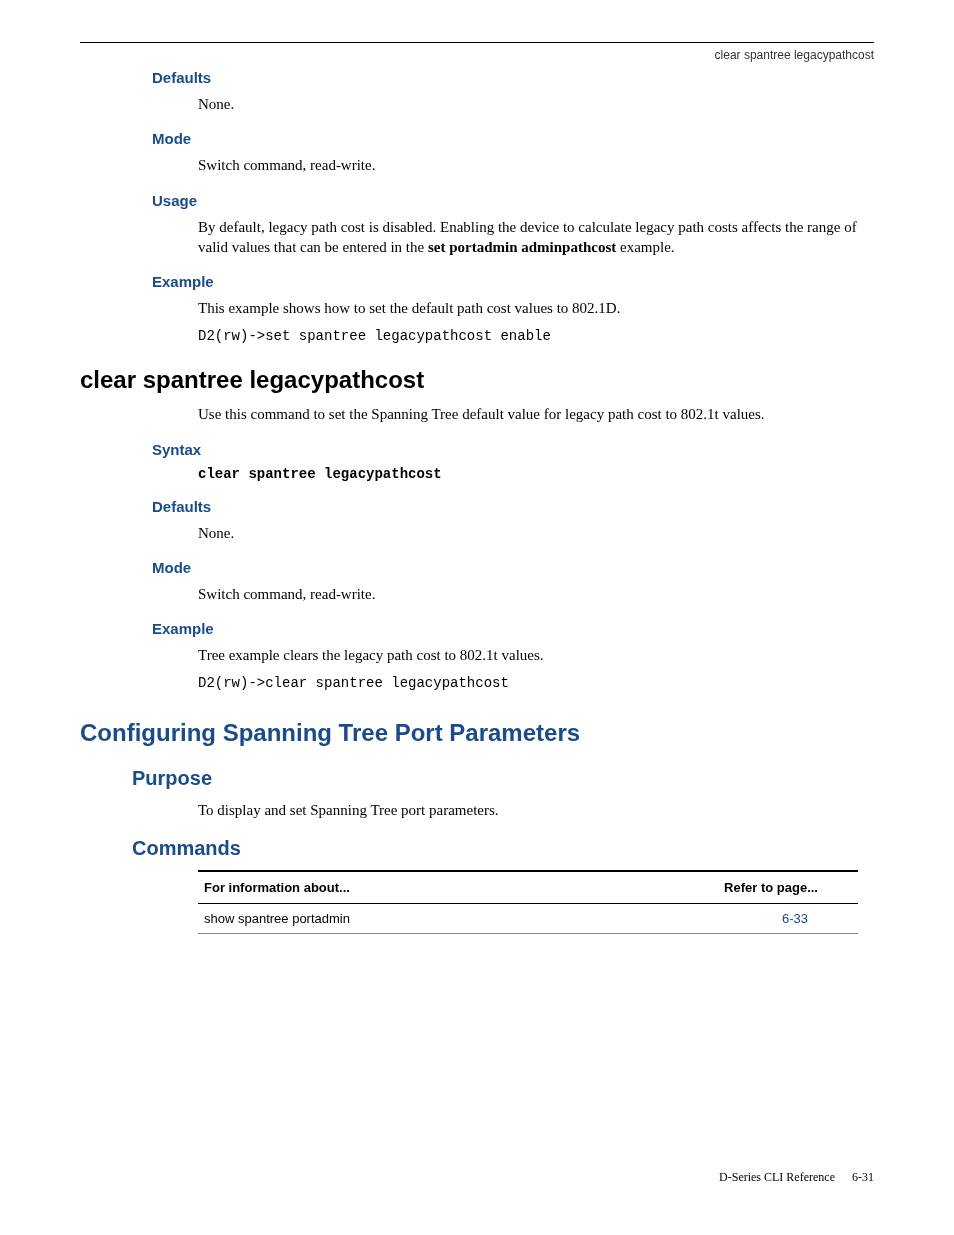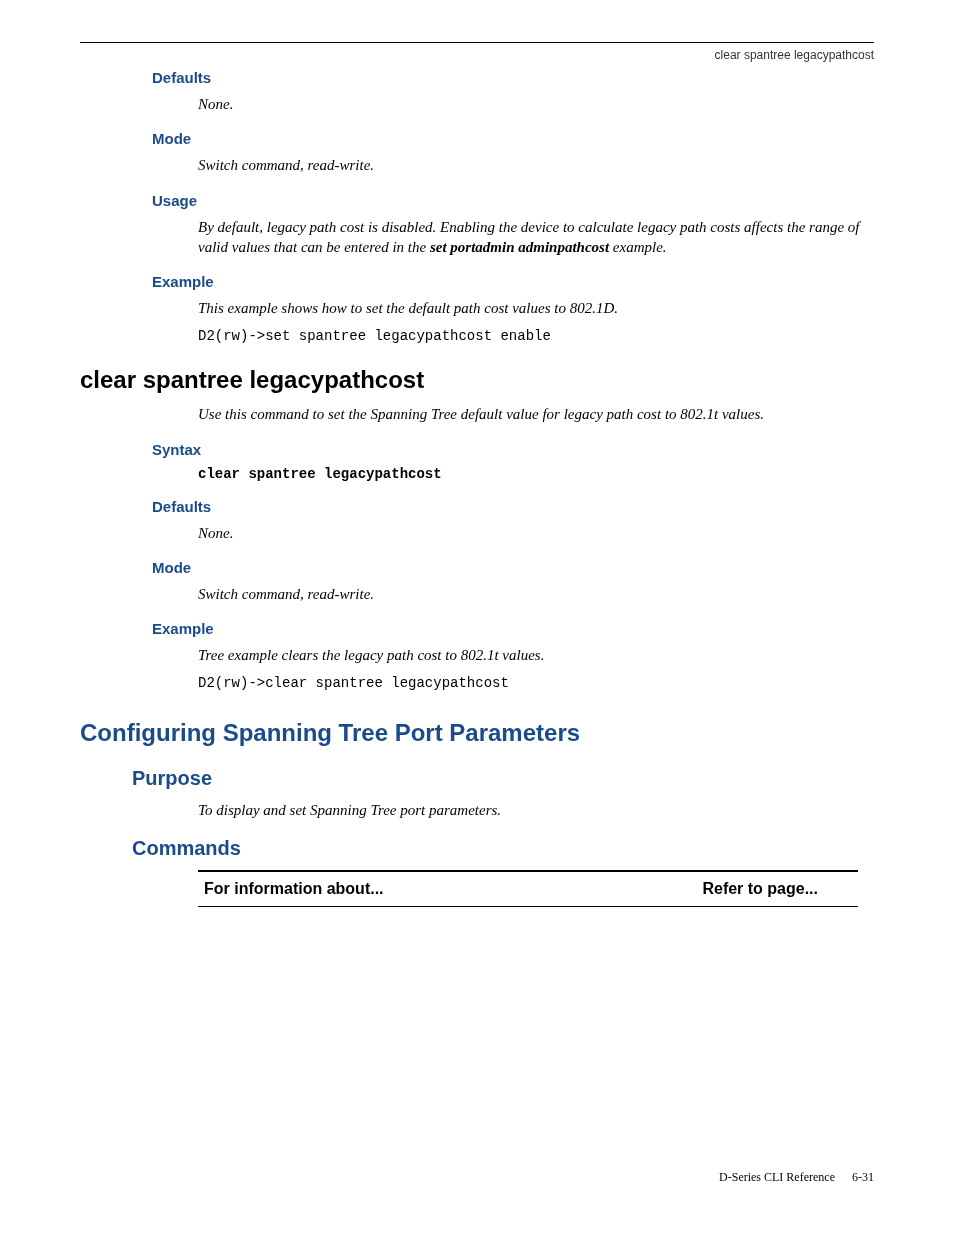--- a/index.html
+++ b/index.html
@@ -33,21 +33,20 @@
     margin-left: 72px;
     margin-top: 6px;
     margin-bottom: 8px;
   }
   .body-text {
     font-size: 15px;
     margin-left: 118px;
     margin-right: 10px;
     margin-bottom: 16px;
     line-height: 1.35;
-    font-style: italic;
   }
   .body-text .bold { font-weight: bold; }
   .code-block {
     font-family: "Courier New", monospace;
     font-size: 14px;
     margin-left: 118px;
     margin-bottom: 20px;
     white-space: pre;
   }
   .code-bold {
@@ -81,21 +80,21 @@
     margin-left: 52px;
     margin-top: 14px;
     margin-bottom: 10px;
   }
   table.cmd-table {
     border-collapse: collapse;
     width: 660px;
     margin-left: 118px;
     margin-top: 8px;
     font-family: Arial, Helvetica, sans-serif;
-    font-size: 16px;
+    font-size: 13px;
   }
   table.cmd-table th {
     text-align: left;
     font-weight: bold;
     border-top: 2px solid #000;
     border-bottom: 1px solid #000;
     padding: 8px 6px;
   }
   table.cmd-table th.right { text-align: right; padding-right: 40px;}
   table.cmd-table td {
@@ -162,19 +161,23 @@
 <h2 class="minor">Commands</h2>
 
 <table class="cmd-table">
   <thead>
     <tr>
       <th>For information about...</th>
       <th class="right">Refer to page...</th>
     </tr>
   </thead>
   <tbody>
+    <tr>
+      <td>show spantree portadmin</td>
+      <td class="link">6-33</td>
+    </tr>
   </tbody>
 </table>
 
 <div class="footer">
   <span>D-Series CLI Reference</span>
   <span class="pg">6-31</span>
 </div>
 
 </body></html>

